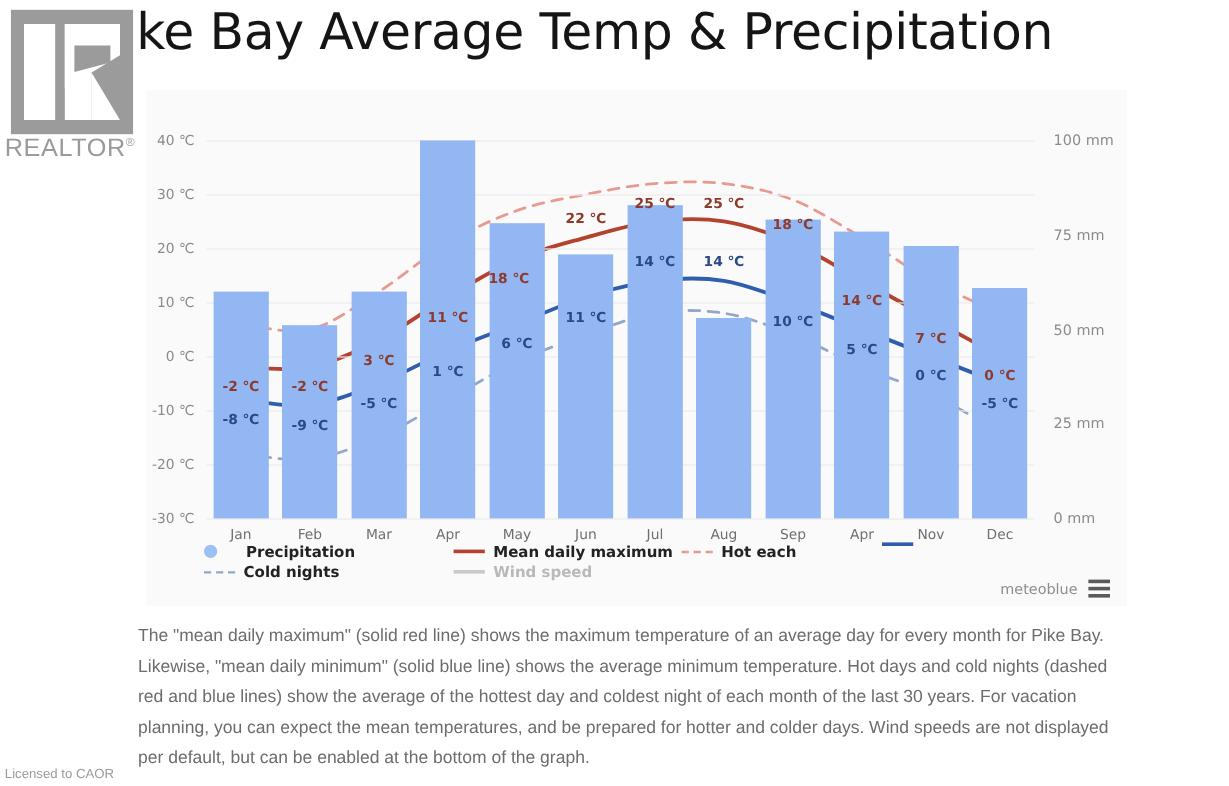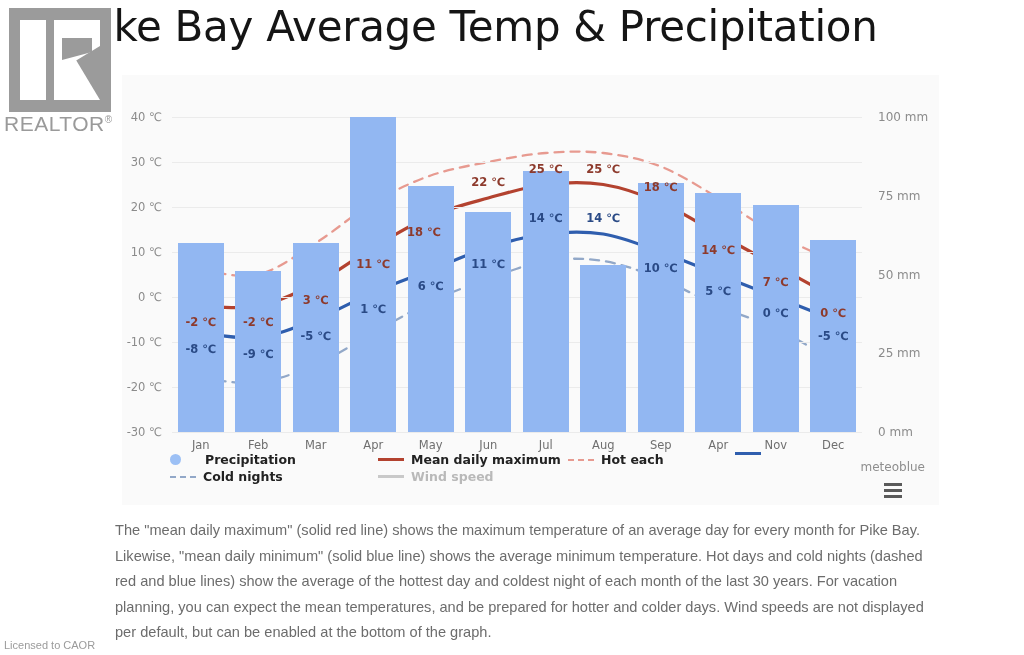--- a/index.html
+++ b/index.html
@@ -153,21 +153,21 @@
   .solid-line { width: 26px; height: 3px; display: block; }
   .dashed-line {
     width: 26px; height: 0; display: block;
     border-top: 2px dashed currentColor;
   }
 
   
   #meteoblue {
     position: absolute;
     right: 14px; bottom: 7px;
-    display: flex; align-items: center; gap: 9px; flex-direction: column;
+    display: flex; align-items: center; gap: 9px;
   }
   #meteoblue .mb-text {
     font-size: 12px; color: #8e8e8e;
     font-family: "DejaVu Sans", sans-serif;
   }
   #meteoblue .burger { display: flex; flex-direction: column; gap: 3px; }
   #meteoblue .burger i { display:block; width: 18px; height: 3px; background: #5a5a5a; }
 
   
   #description {

